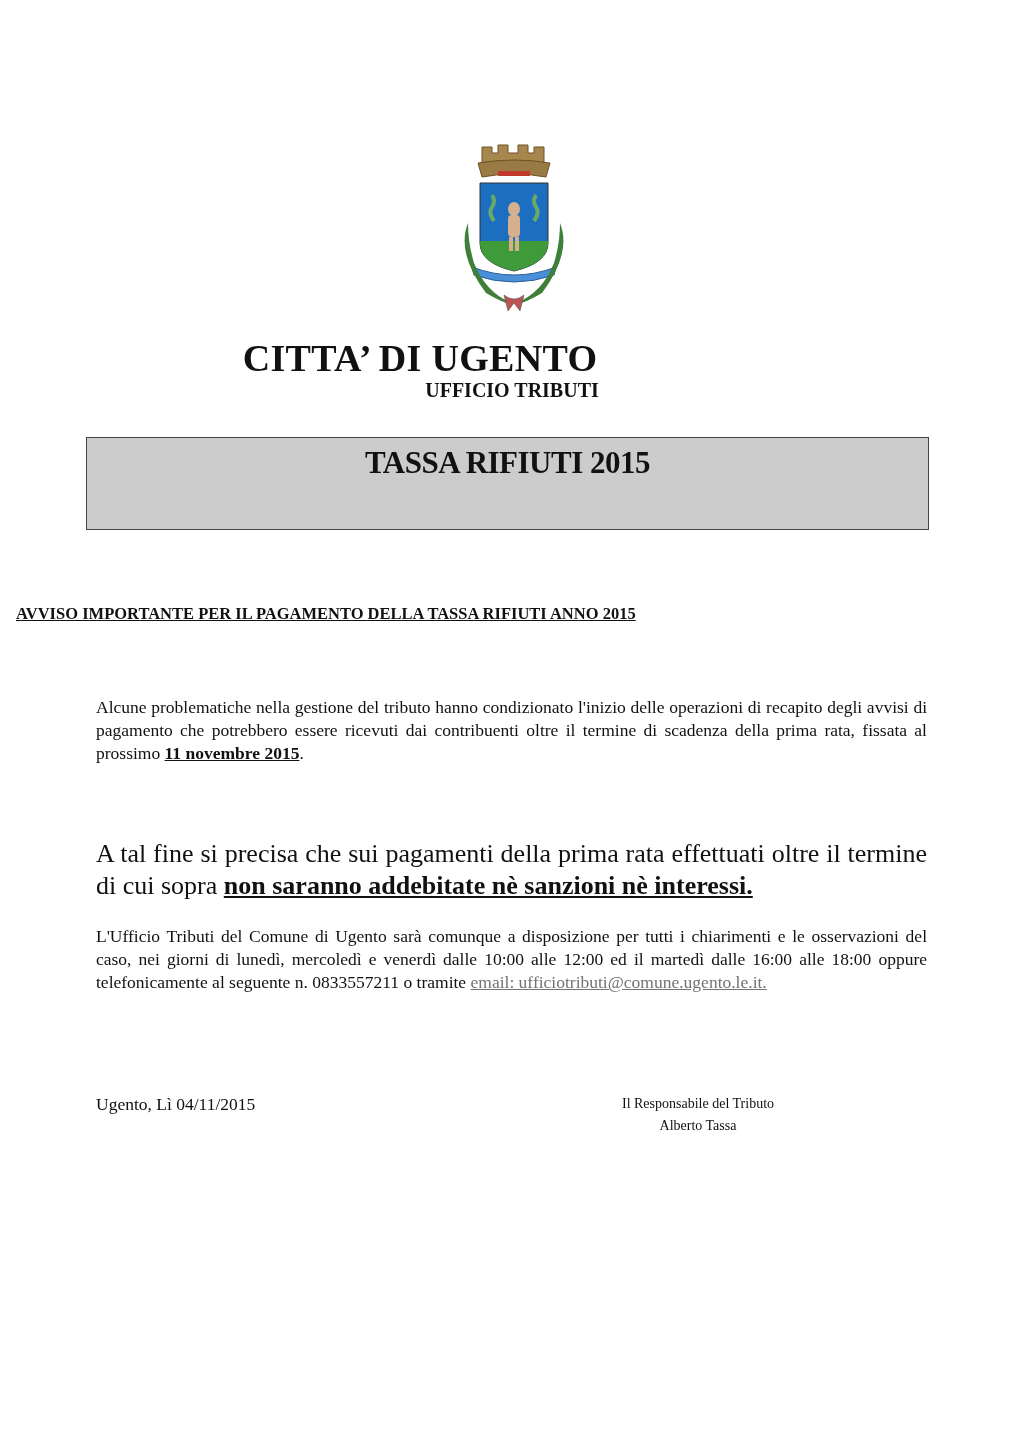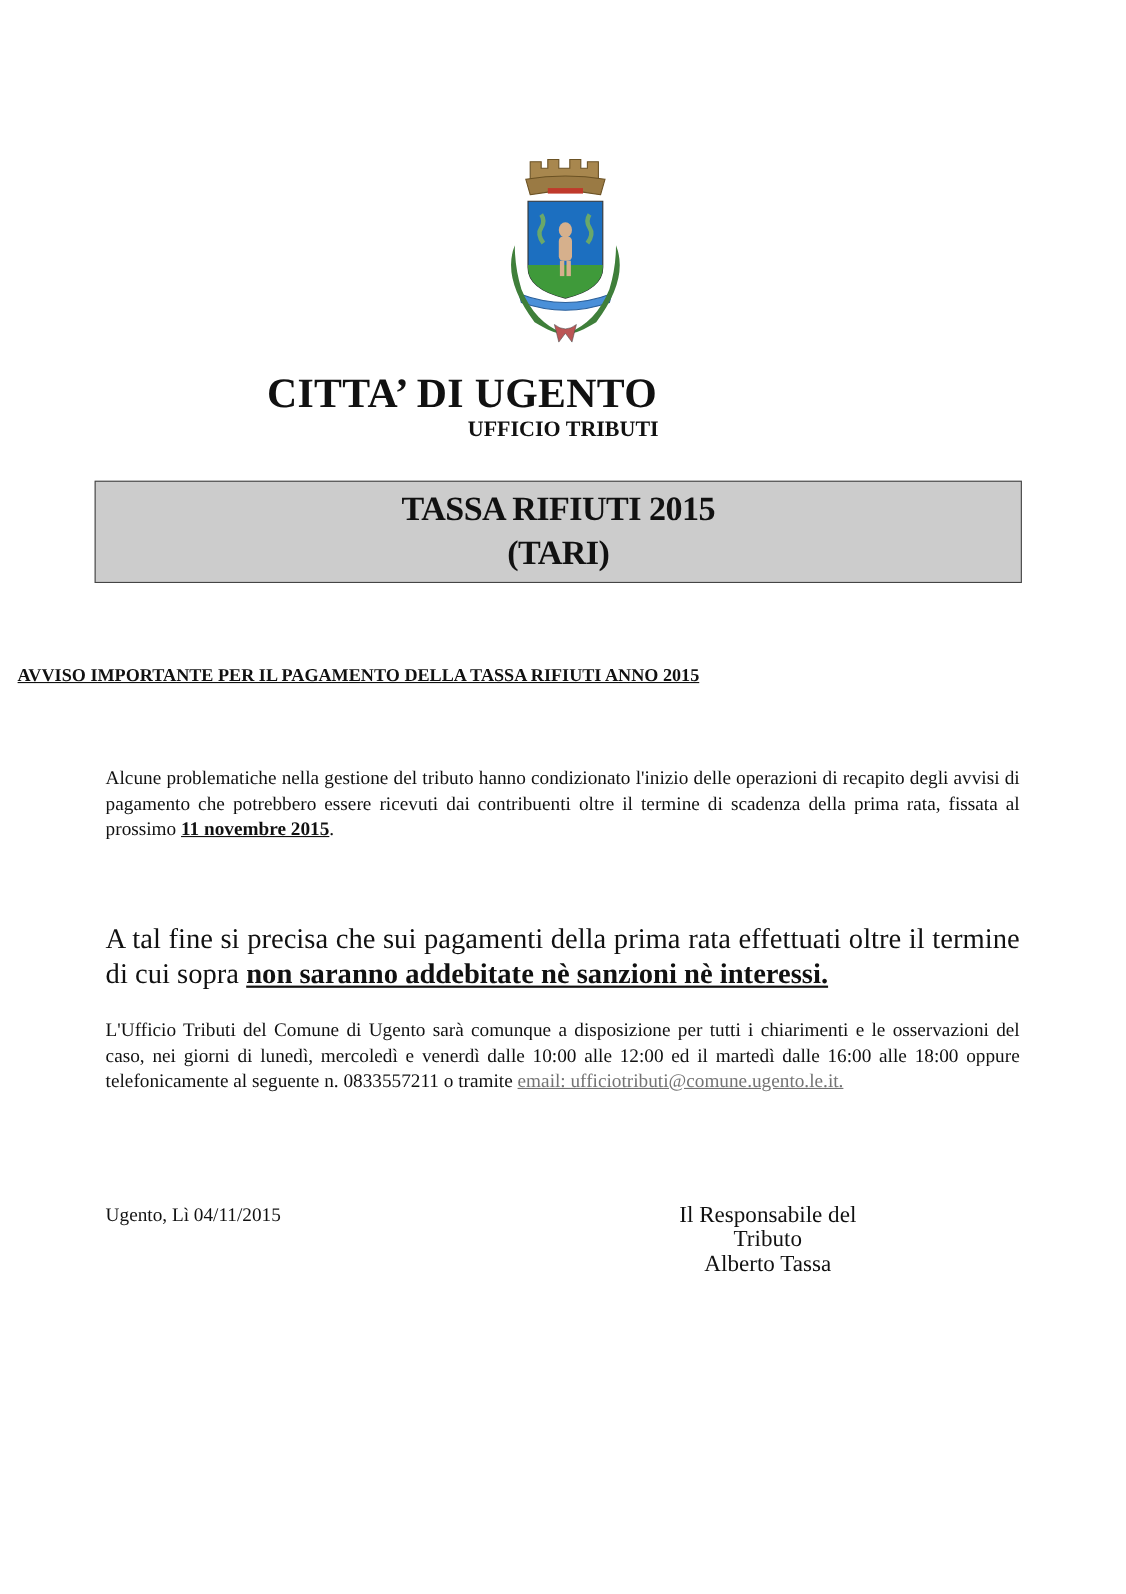--- a/index.html
+++ b/index.html
@@ -40,21 +40,21 @@
     position: absolute; left: 96px; width: 831px; top: 925px;
     font-size: 17.5px; line-height: 23px; text-align: justify;
   }
   b.u { text-decoration: underline; }
   a.link { color: #737373; text-decoration: underline; }
   .sign-left {
     position: absolute; left: 96px; top: 1093px; font-size: 17.5px; line-height: 22px;
   }
   .sign-right {
     position: absolute; left: 585px; top: 1093px; width: 226px; text-align: center;
-    font-size: 21px; line-height: 22px;
+    font-size: 14px; line-height: 22px;
   }
 </style>
 </head>
 <body>
 
 <div class="crest">
   <svg width="136" height="172" viewBox="0 0 136 172">
 
     <g>
       <path d="M36 20 L36 4 L46 4 L46 10 L52 10 L52 2 L62 2 L62 10 L72 10 L72 2 L82 2 L82 10 L88 10 L88 4 L98 4 L98 20 Z" fill="#a8874e" stroke="#6b5224" stroke-width="1"></path>
@@ -81,21 +81,20 @@
     </g>
     <path d="M58 152 Q68 160 78 152 L74 168 L68 160 L62 168 Z" fill="#b55" stroke="#444" stroke-width="0.5"></path>
   </svg>
 </div>
 
 <div class="title">CITTA’ DI UGENTO</div>
 <div class="subtitle">UFFICIO TRIBUTI</div>
 
 <div class="box">
   <div>TASSA RIFIUTI 2015</div>
-  <div>(TARI)</div>
 </div>
 
 <div class="notice-head">AVVISO IMPORTANTE PER IL PAGAMENTO DELLA TASSA RIFIUTI ANNO 2015</div>
 
 <div class="p1">
   <p><span>Alcune problematiche nella gestione del tributo hanno condizionato l'inizio delle operazioni di recapito degli avvisi di pagamento che potrebbero essere ricevuti dai contribuenti oltre il termine di scadenza della prima rata, fissata al prossimo </span><b class="u">11 novembre 2015</b><span>.</span></p>
 </div>
 
 <div class="p2"><span>A tal fine si precisa che sui pagamenti della prima rata effettuati oltre il termine di cui sopra </span><b class="u">non saranno addebitate nè sanzioni nè interessi.</b></div>
 

